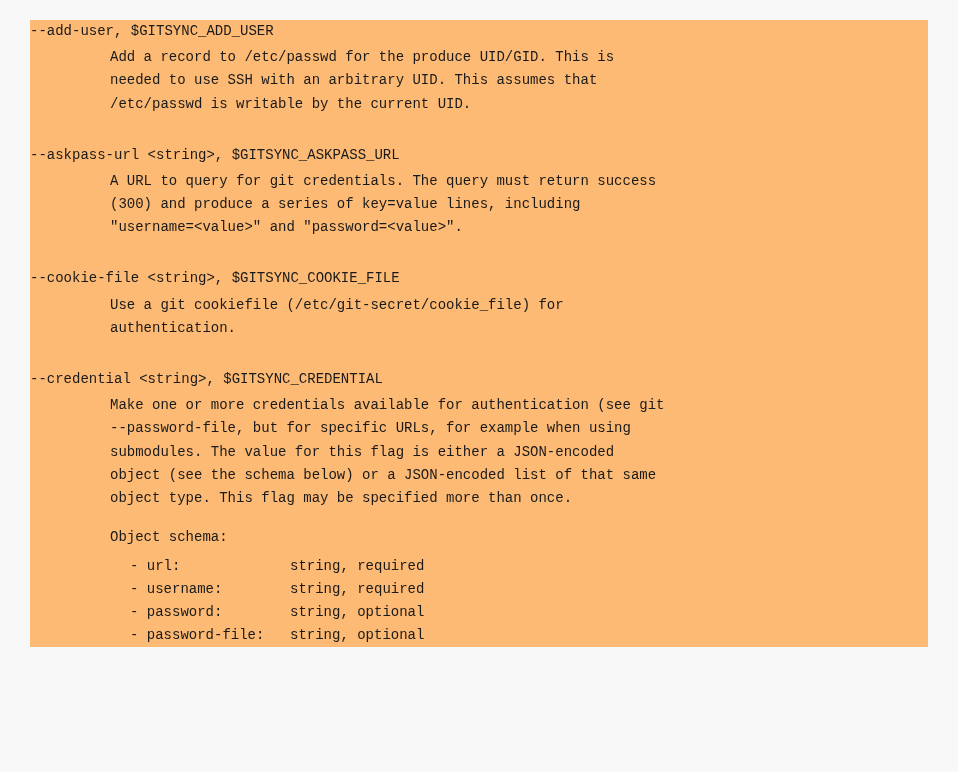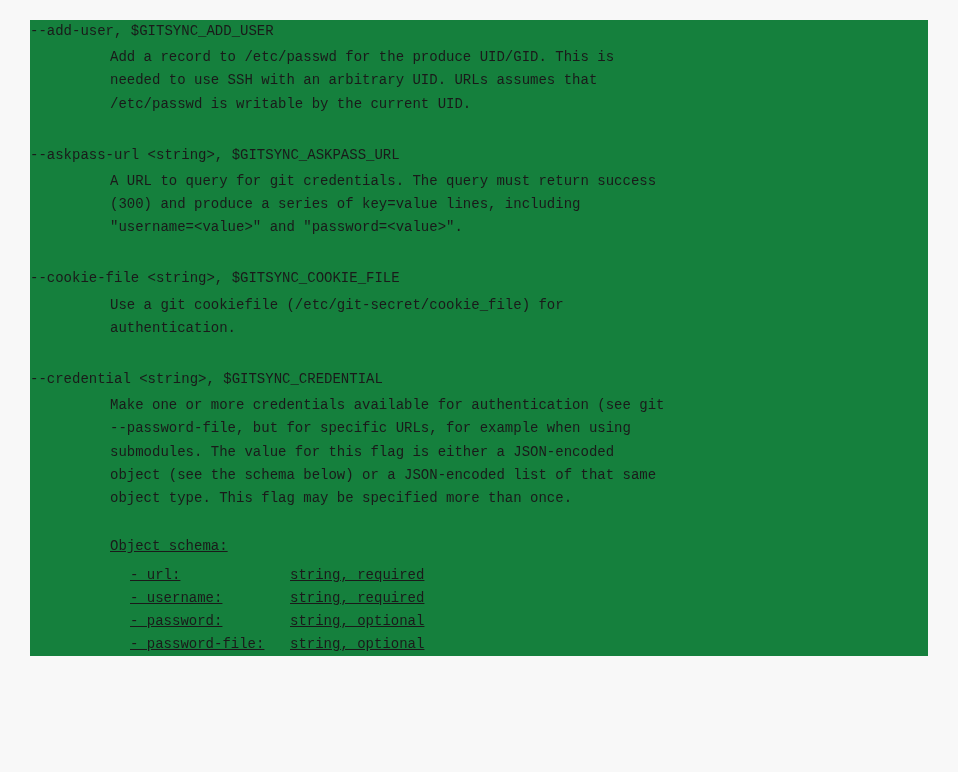--- a/index.html
+++ b/index.html
@@ -12,21 +12,21 @@
       background-color: #f8f8f8;
       font-family: 'Courier New', Courier, monospace;
       font-size: 14px;
       color: #1a1a1a;
       padding: 20px 30px;
       line-height: 1.6;
     }
 
     .doc-container {
       max-width: 900px;
-      background: #15803d;
+      background: #fdba74;
     }
 
     .flag-block {
       margin-bottom: 28px;
     }
 
     .flag-header {
       font-weight: normal;
       font-family: 'Courier New', Courier, monospace;
       font-size: 14px;
@@ -40,23 +40,22 @@
       font-size: 14px;
       color: #1a1a1a;
       line-height: 1.65;
     }
 
     .flag-description p {
       margin: 0;
     }
 
     .sub-section {
-      margin-top: 25px;
+      margin-top: 16px;
       padding-left: 0;
-      text-decoration: underline;
     }
 
     .sub-section-title {
       font-family: 'Courier New', Courier, monospace;
       font-size: 14px;
       margin-bottom: 6px;
     }
 
     .schema-table {
       padding-left: 20px;
@@ -79,21 +78,21 @@
   </style>
 </head>
 <body>
 
 <div class="doc-container">
 
 <div class="flag-block">
       <div class="flag-header">--add-user, $GITSYNC_ADD_USER</div>
       <div class="flag-description">
         <p>Add a record to /etc/passwd for the produce UID/GID.  This is</p>
-        <p>needed to use SSH with an arbitrary UID.  URLs assumes that</p>
+        <p>needed to use SSH with an arbitrary UID.  This assumes that</p>
         <p>/etc/passwd is writable by the current UID.</p>
       </div>
     </div>
     <div class="flag-block">
       <div class="flag-header">--askpass-url &lt;string&gt;, $GITSYNC_ASKPASS_URL</div>
       <div class="flag-description">
         <p>A URL to query for git credentials.  The query must return success</p>
         <p>(300) and produce a series of key=value lines, including</p>
         <p>"username=&lt;value&gt;" and "password=&lt;value&gt;".</p>
       </div>

